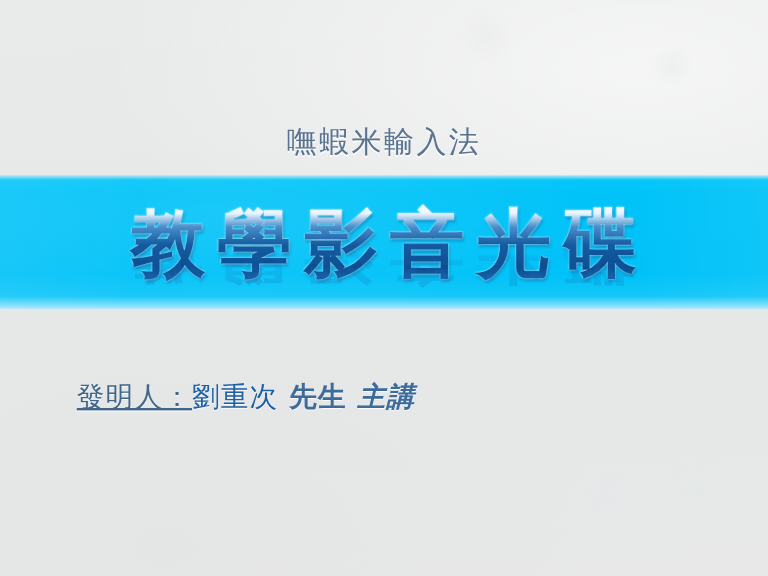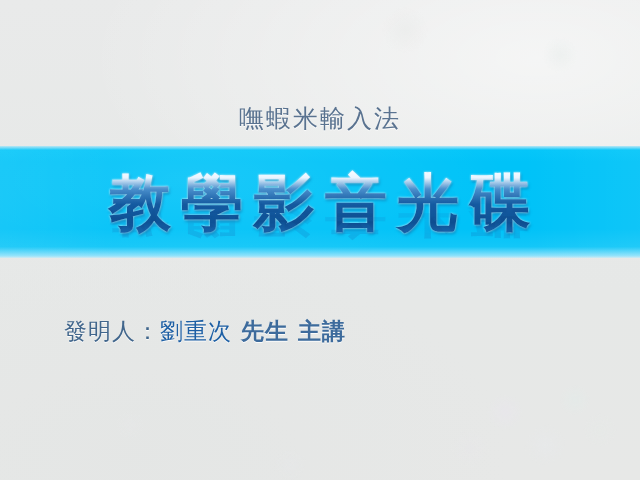--- a/index.html
+++ b/index.html
@@ -150,24 +150,24 @@
     font-weight: 600;
     white-space: nowrap;
     text-shadow: 0 1px 0 rgba(255,255,255,0.8);
   }
   #credit-inventor {
     position: absolute;
     left: 64px;
     top: 0;
     letter-spacing: 1px;
   }
-  #credit-inventor .label { color: #41668c; font-weight: 500; }
+  #credit-inventor .label { color: #41668c; font-weight: 500; text-decoration: underline; }
   #credit-inventor .name  { color: #1d5fa4; font-weight: 400; }
   #credit-inventor .honorific { color: #3d6b9c; font-weight: 600; margin-top: 37px; }
-  #credit-inventor .role  { color: #3d6b9c; font-weight: 600; }
+  #credit-inventor .role  { color: #3d6b9c; font-weight: 600; font-style: italic; }
 
   #credit-duration {
     position: absolute;
     left: 424px;
     top: 0;
     letter-spacing: 1px;
   }
   #credit-duration .label { color: #41668c; font-weight: 500; }
   #credit-duration .value { color: #1d5fa4; font-weight: 700; }
 

